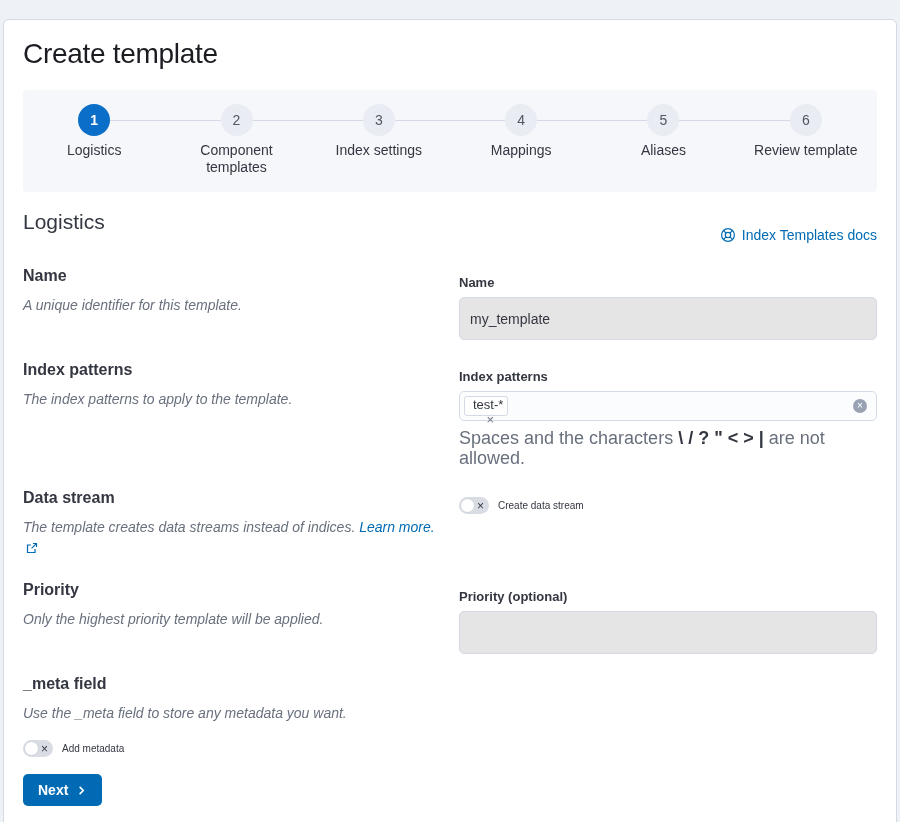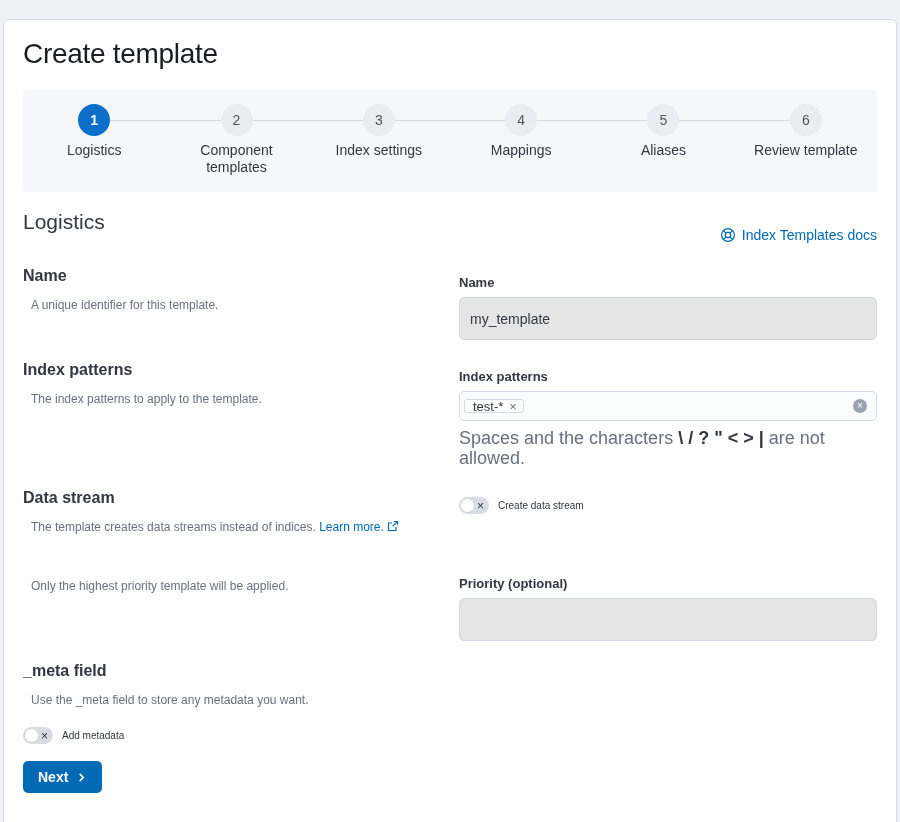--- a/index.html
+++ b/index.html
@@ -55,21 +55,21 @@
     display:inline-flex; align-items:flex-start; gap:6px;
     color:#006BB4; font-size:14px; cursor:pointer; text-decoration:none;
     margin-top:17px;
   }
   
   .form-row {
     display:grid; grid-template-columns:1fr 1fr; column-gap:18px;
     margin-bottom:21px;
   }
   .row-title { font-size:16px; font-weight:600; color:#343741; margin:0 0 10px 0; }
-  .row-desc  { font-size:12px; color:#69707D; margin:8px; line-height:21px; }
+  .row-desc  { font-size:14px; color:#69707D; margin:0; line-height:21px;font-style:italic; }
   .row-right { padding-top:8px; }
   .field-label {
     display:block; font-size:13px; font-weight:600; color:#343741;
     margin-bottom:7px;
   }
   .text-input {
     width:100%; height:43px;
     background:#e5e5e5; border:1px solid #d3dae6; border-radius:5px;
     padding:0 10px; font-size:14px; color:#343741; font-family:inherit;
     outline:none;
@@ -78,21 +78,21 @@
   .combo {
     position:relative; min-height:30px;
     background:#fbfcfd; border:1px solid #d3dae6; border-radius:5px;
     padding:3px 34px 3px 4px;
     display:flex; align-items:center; flex-wrap:wrap; gap:3px;
     cursor:text;
   }
   .pill {
     display:inline-flex; align-items:center;
     background:#ffffff; border:1px solid #d3dae6; border-radius:3px;
-    height:14px; padding:0 4px 0 8px; font-size:13px; color:#343741;
+    height:20px; padding:0 4px 0 8px; font-size:13px; color:#343741;flex-direction:column;
   }
   .pill-x {
     margin-left:4px; color:#69707d; font-size:13px; line-height:1;
     cursor:pointer; padding:1px 2px;
   }
   .combo-clear {
     position:absolute; right:9px; top:50%; transform:translateY(-50%);
     width:14px; height:14px; border-radius:50%;
     background:#98A2B3; color:#ffffff;
     font-size:10px; line-height:14px; text-align:center; cursor:pointer;
@@ -254,20 +254,21 @@
           <span class="switch-x">×</span>
         </span>
         <span class="toggle-label">Create data stream</span>
       </div>
     </div>
   </div>
 
   
   <div class="form-row">
     <div class="row-left">
+      <h3 class="row-title">Priority</h3>
       <p class="row-desc">Only the highest priority template will be applied.</p>
     </div>
     <div class="row-right">
       <label class="field-label">Priority (optional)</label>
       <input class="text-input" type="text" value="" style="">
     </div>
   </div>
 
   
 

